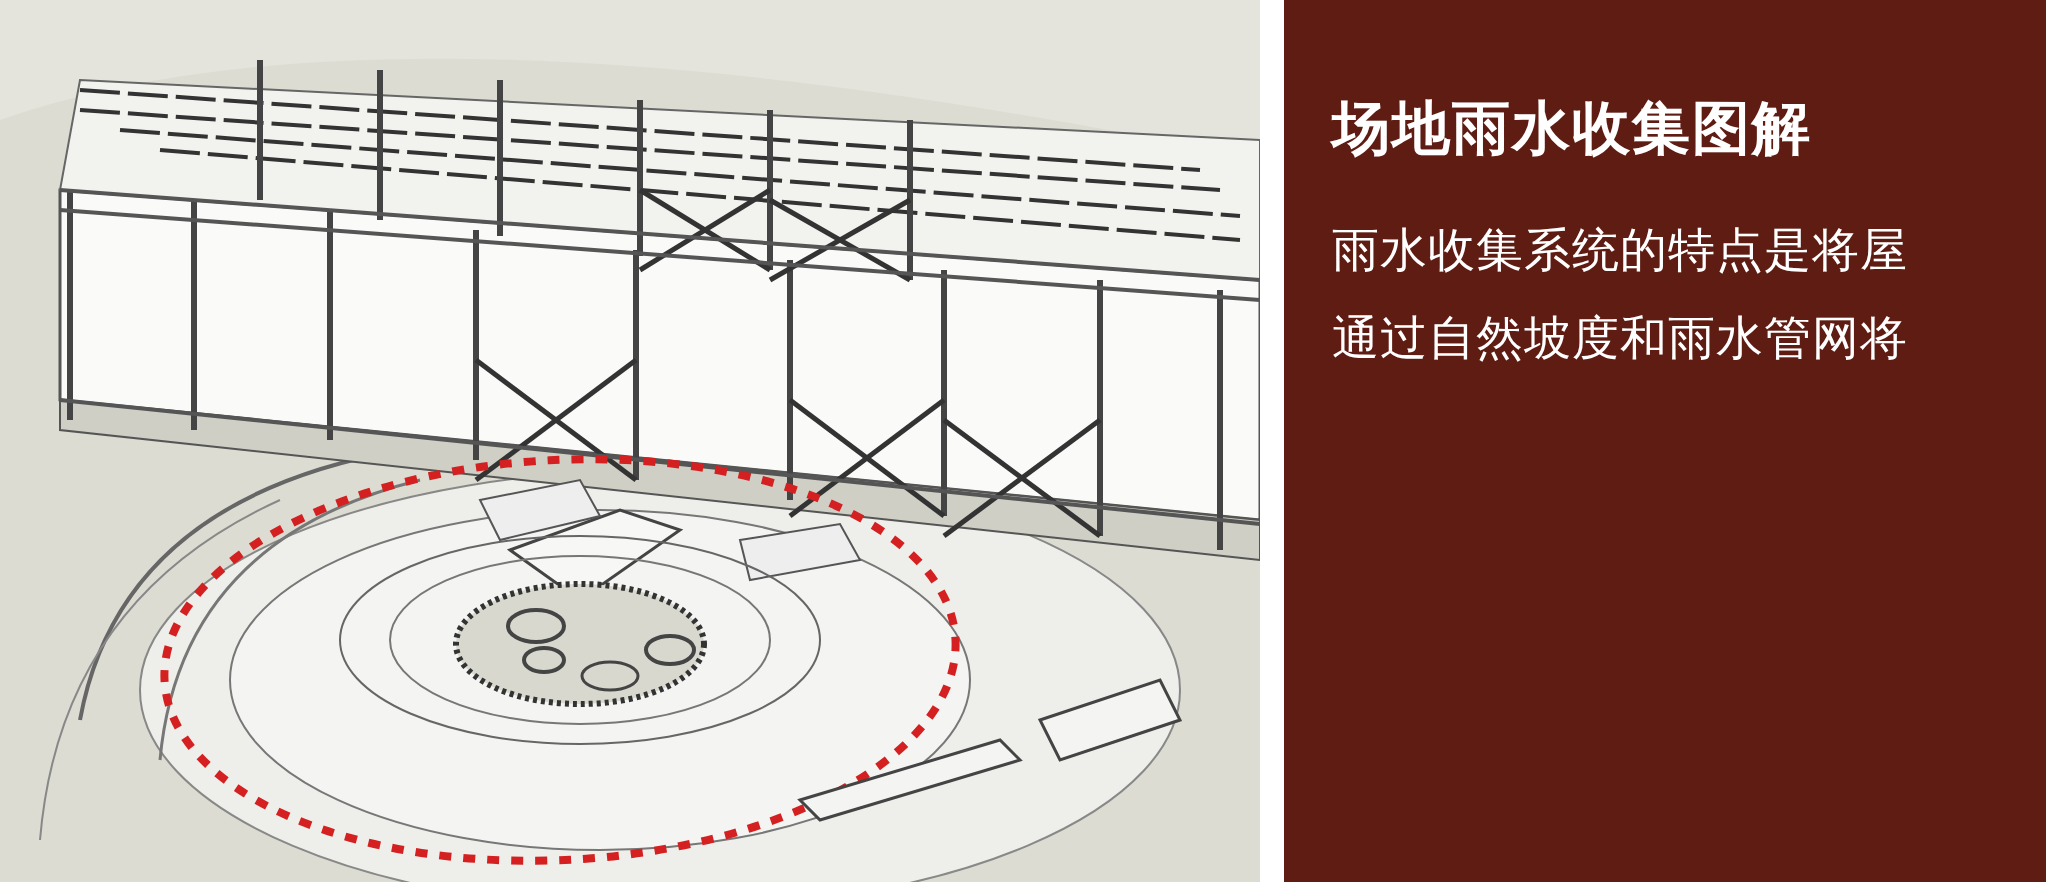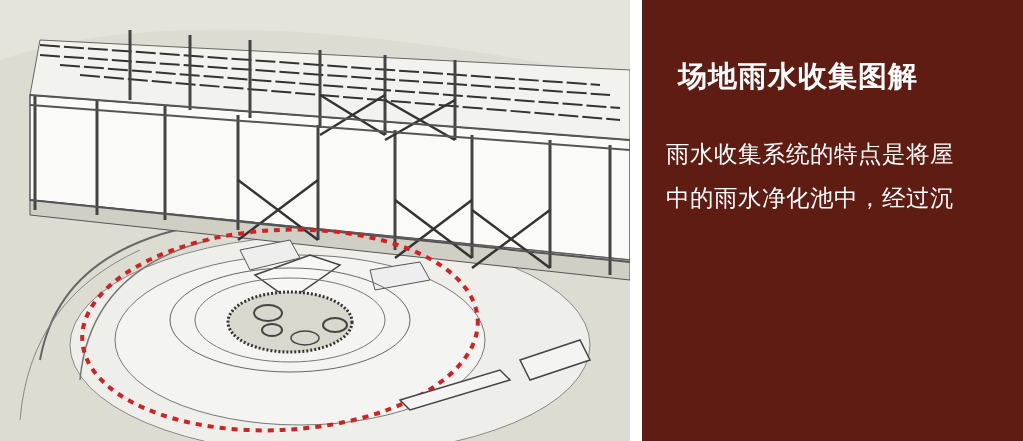--- a/index.html
+++ b/index.html
@@ -1,21 +1,21 @@
 <!DOCTYPE html>
 <html><head>
   <meta charset="utf-8">
   <style>
     html, body { margin: 0; padding: 0; }
     body { width: 1023px; height: 441px; background: #ffffff; position: relative; overflow: hidden; font-family: "DejaVu Sans", sans-serif; }
     .figure { position: absolute; left: 0; top: 0; width: 630px; height: 441px; background: #e4e4dc; overflow: hidden; }
     .figure svg { display: block; }
     .panel { position: absolute; left: 642px; top: 0; width: 381px; height: 441px; background: #5e1c12; color: #ffffff; box-sizing: border-box; padding: 44px 24px 0 24px; }
-    .panel h1 { margin: 12px; font-size: 29px; font-weight: bold; letter-spacing: 1px; line-height: 40px; }
-    .panel .body { margin-top: 36px; }
+    .panel h1 { margin: 0; font-size: 29px; font-weight: bold; letter-spacing: 1px; line-height: 40px; }
+    .panel .body { margin-top: 19px; }
     .panel .line { font-size: 23.5px; line-height: 44px; white-space: nowrap; letter-spacing: 0.5px; }
   </style>
 </head>
 <body>
 
 <div class="figure">
   <svg width="630" height="441" viewBox="0 0 630 441">
 
     <rect x="0" y="0" width="630" height="441" fill="#e4e4dc"></rect>
     <path d="M0 60 Q200 -10 630 80 L630 441 L0 441 Z" fill="#dcdcd2"></path>
@@ -92,15 +92,15 @@
       <polygon points="400,400 500,370 510,380 410,410"></polygon>
       <polygon points="520,360 580,340 590,360 530,380"></polygon>
     </g>
   </svg>
 </div>
 
 <div class="panel">
   <h1>场地雨水收集图解</h1>
   <div class="body">
     <div class="line">雨水收集系统的特点是将屋</div>
-    <div class="line">中的雨水净化池中，经过沉</div>
+    <div class="line">通过自然坡度和雨水管网将</div>
   </div>
 </div>
 
 </body></html>

